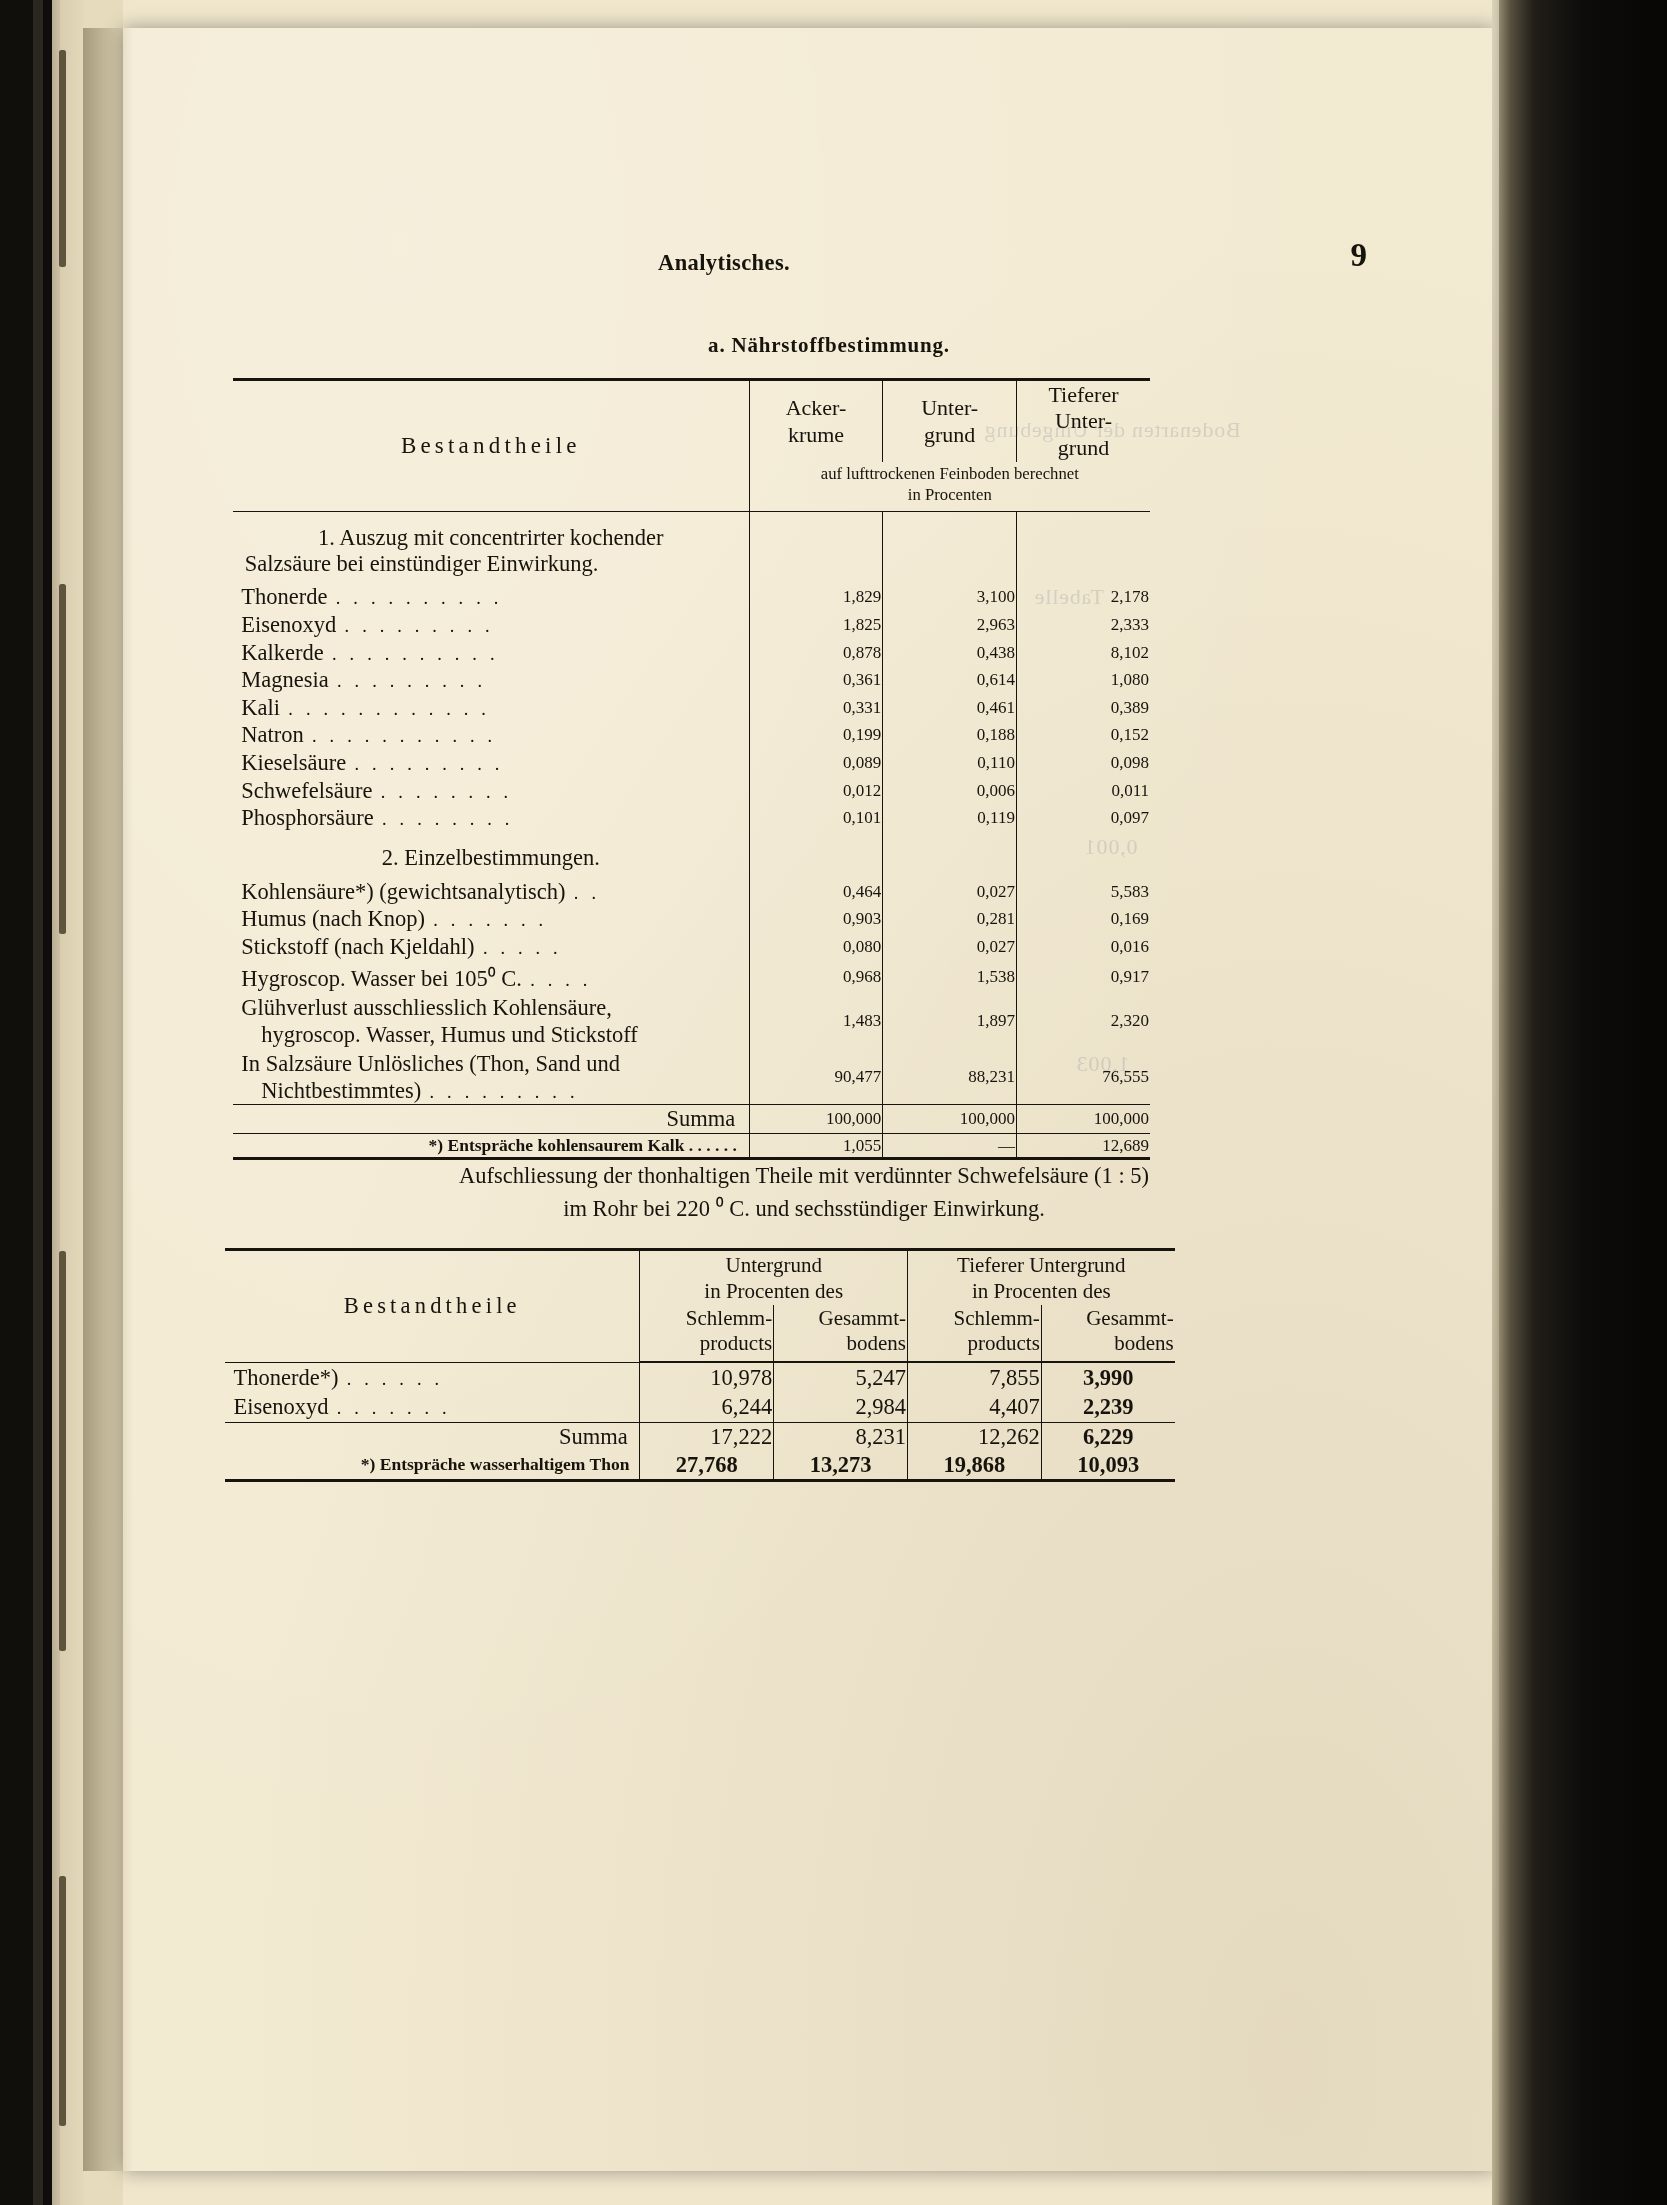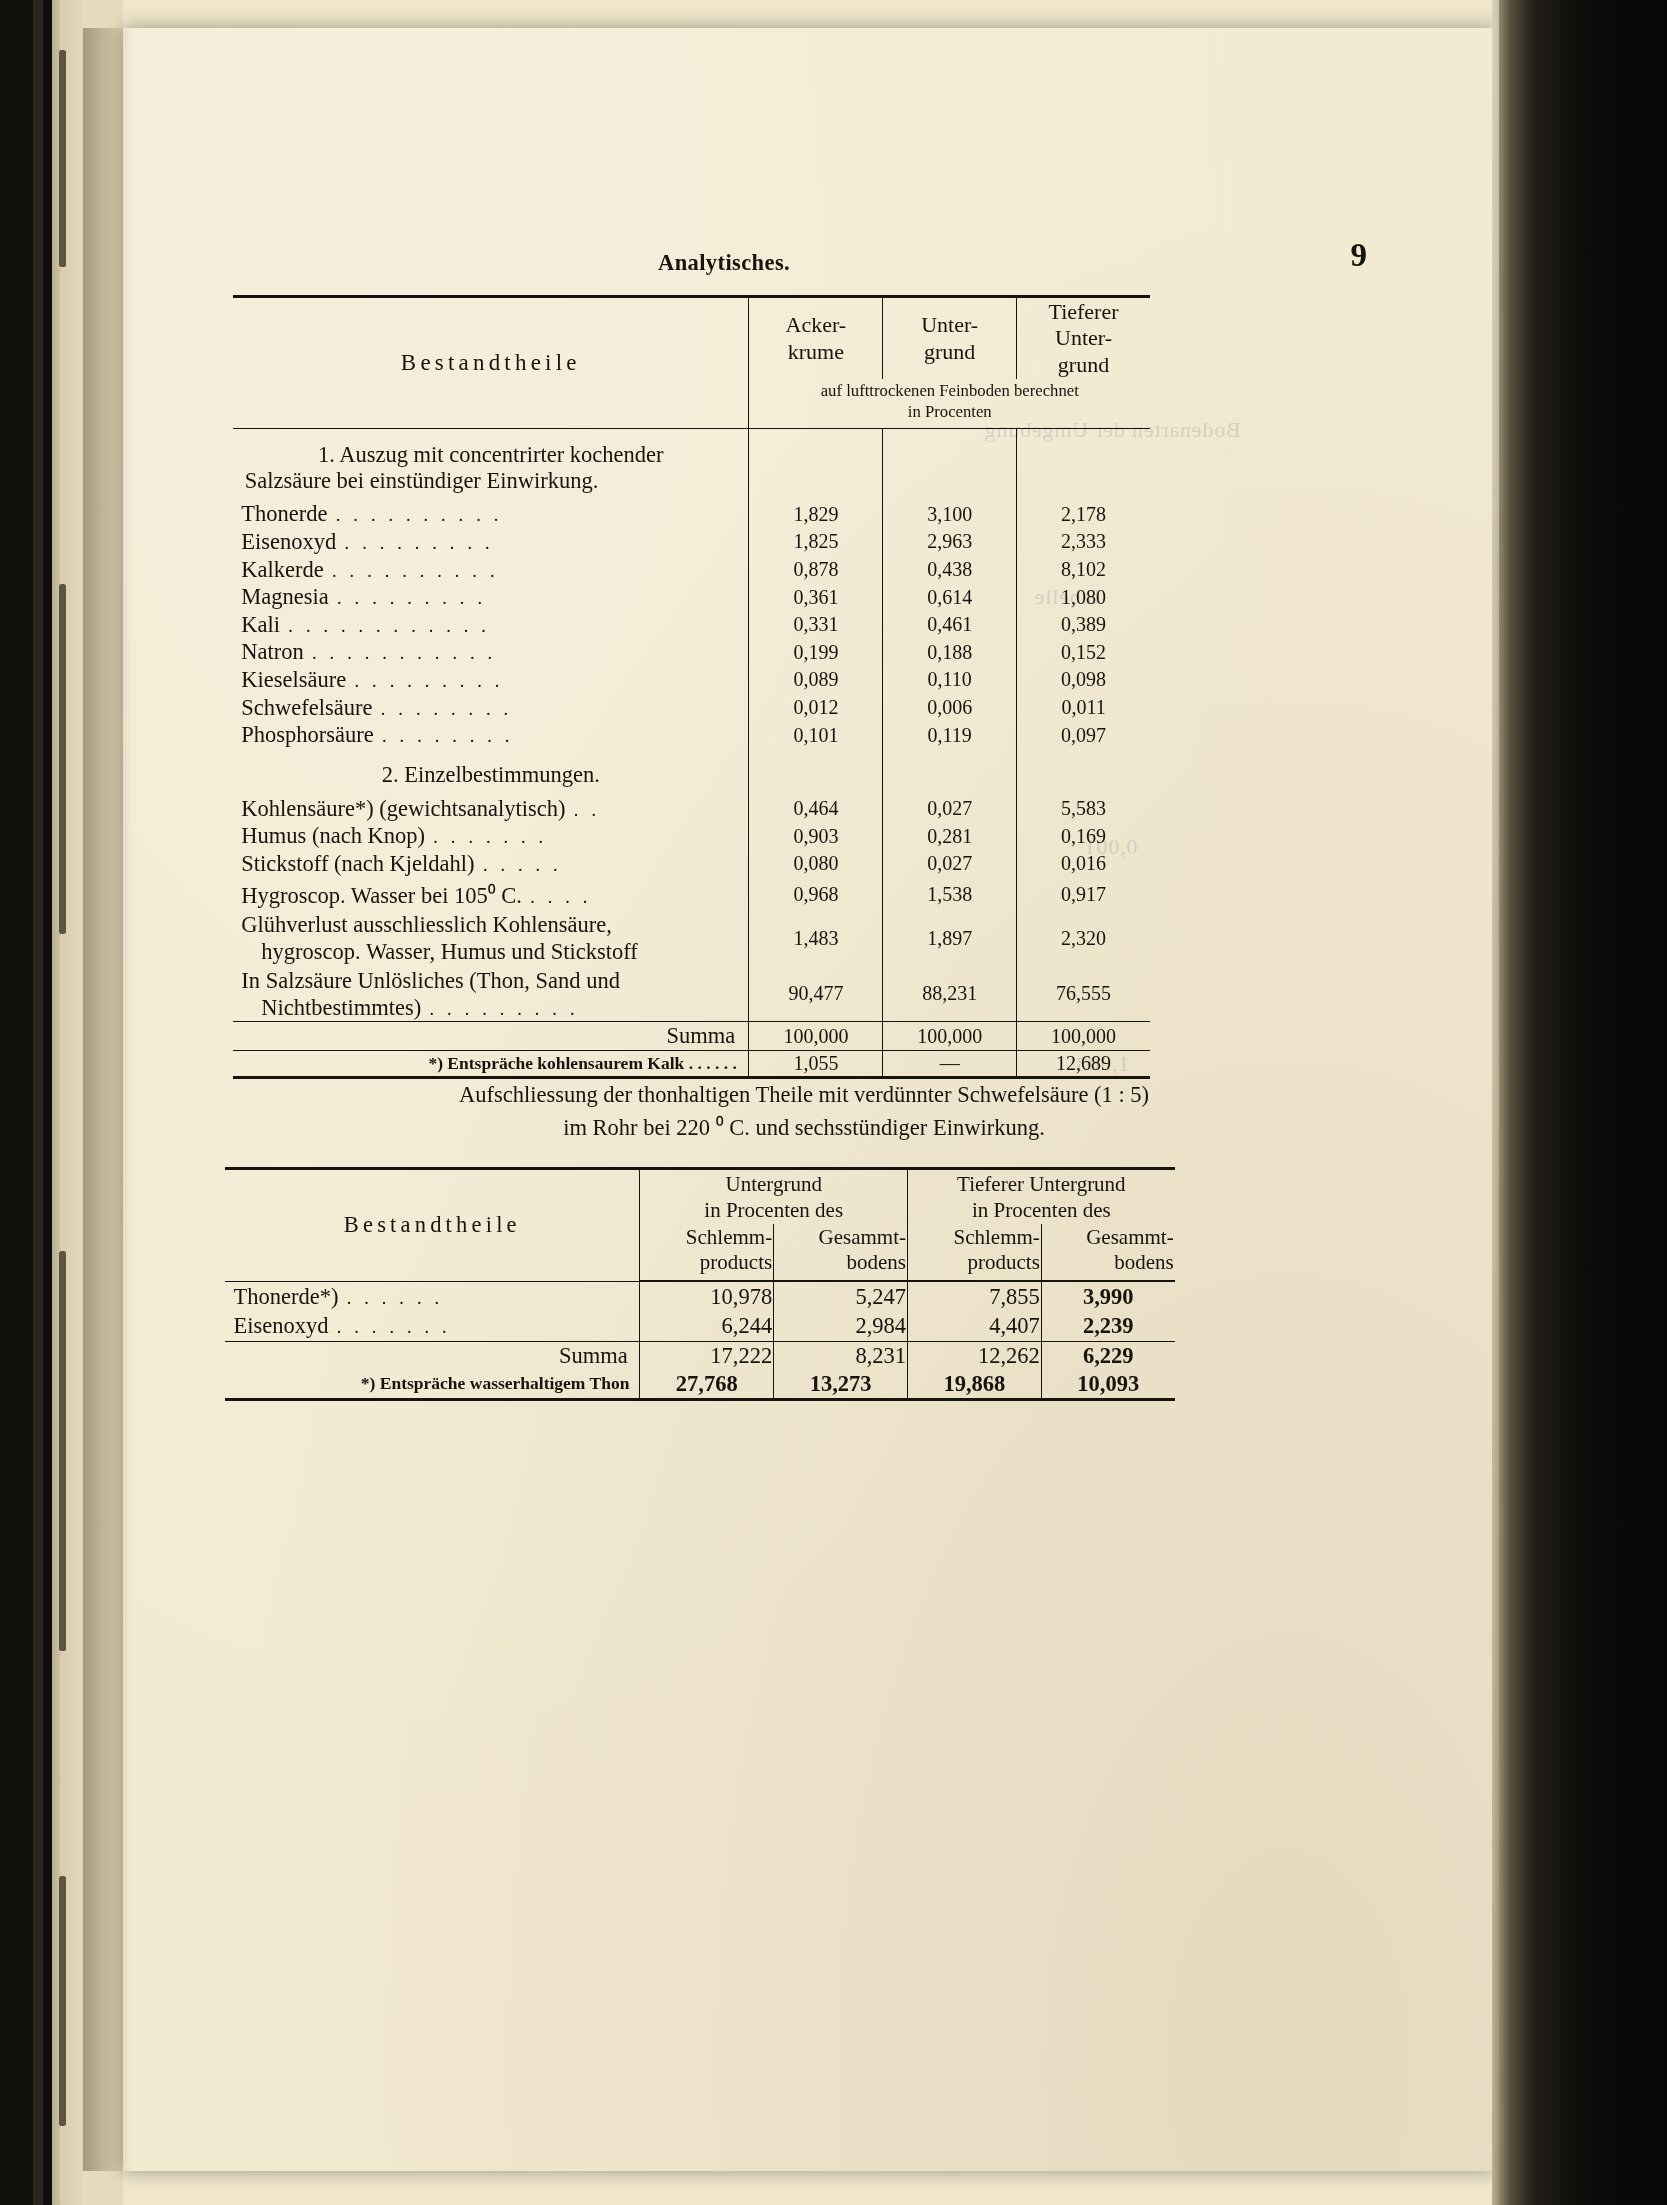--- a/index.html
+++ b/index.html
@@ -179,22 +179,22 @@
     line-height: 1.25;
     border-left: 1.7px solid #17130d;
     padding: 1.7px 0 5px 0;
   }
   .t1 td.lbl {
     padding: 0.8px 6.7px 0.8px 8.3px;
     font-size: 22.5px;
     white-space: nowrap;
   }
   .t1 td.num {
-    text-align: center;
-    font-size: 20px;
+    text-align: right;
+    font-size: 17px;
     width: 133px;
   }
   .t1 td.num.b1 { border-left: 1.7px solid #17130d; }
   .t1 .grp {
     text-align: center;
     font-size: 22.5px;
     padding: 13.3px 0 6.7px 0;
   }
   .dots {
     letter-spacing: 4.2px;
@@ -279,20 +279,21 @@
   <div class="bleed" style="left:1084px; top:834px;">0,001</div>
   <div class="bleed" style="left:1076px; top:1051px;">1,003</div>
 
   <div class="content">
 
     <div class="running-head">
       <div class="rh-title">Analytisches.</div>
       <div class="rh-page">9</div>
     </div>
 
+    <div class="sub-title">a. Nährstoffbestimmung.</div>
 
     <table class="t1">
       <tbody>
           <tr>
         <td class="hdr-left rule-thick" rowspan="2">Bestandtheile</td>
         <td class="hdr-col rule-thick">
           <div>Acker-</div>
           <div>krume</div>
         </td>
         <td class="hdr-col rule-thick">

